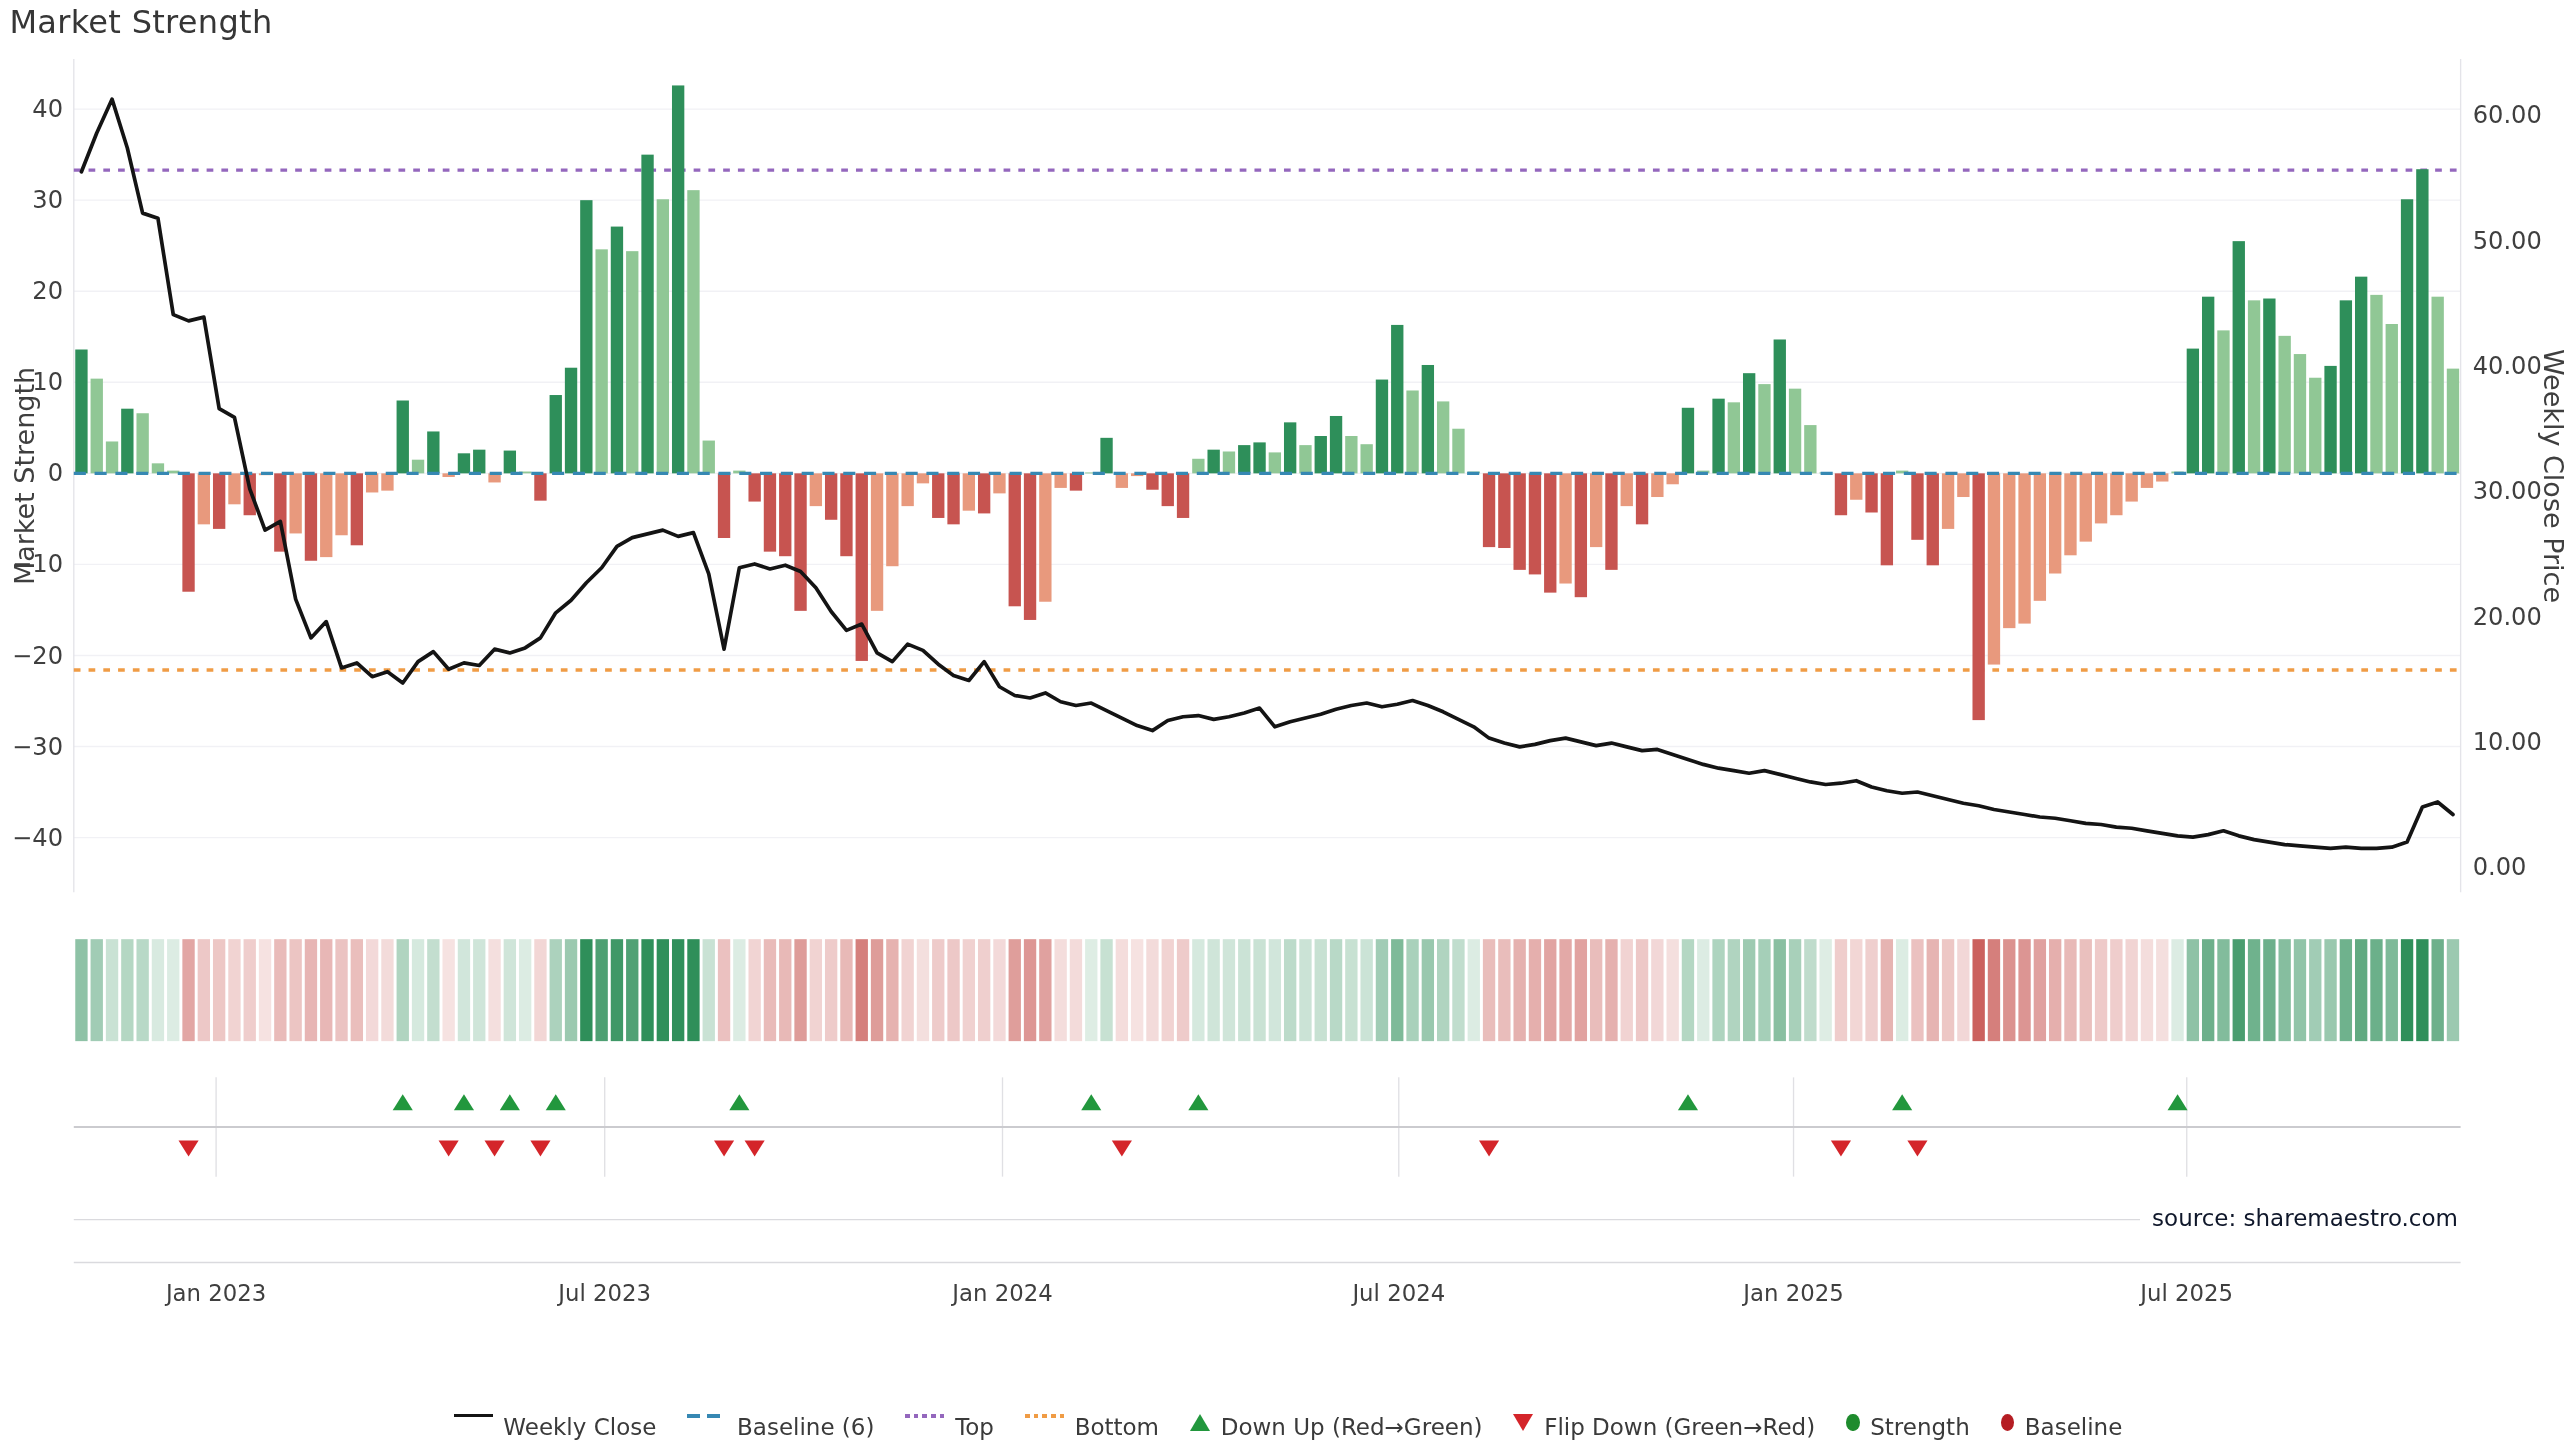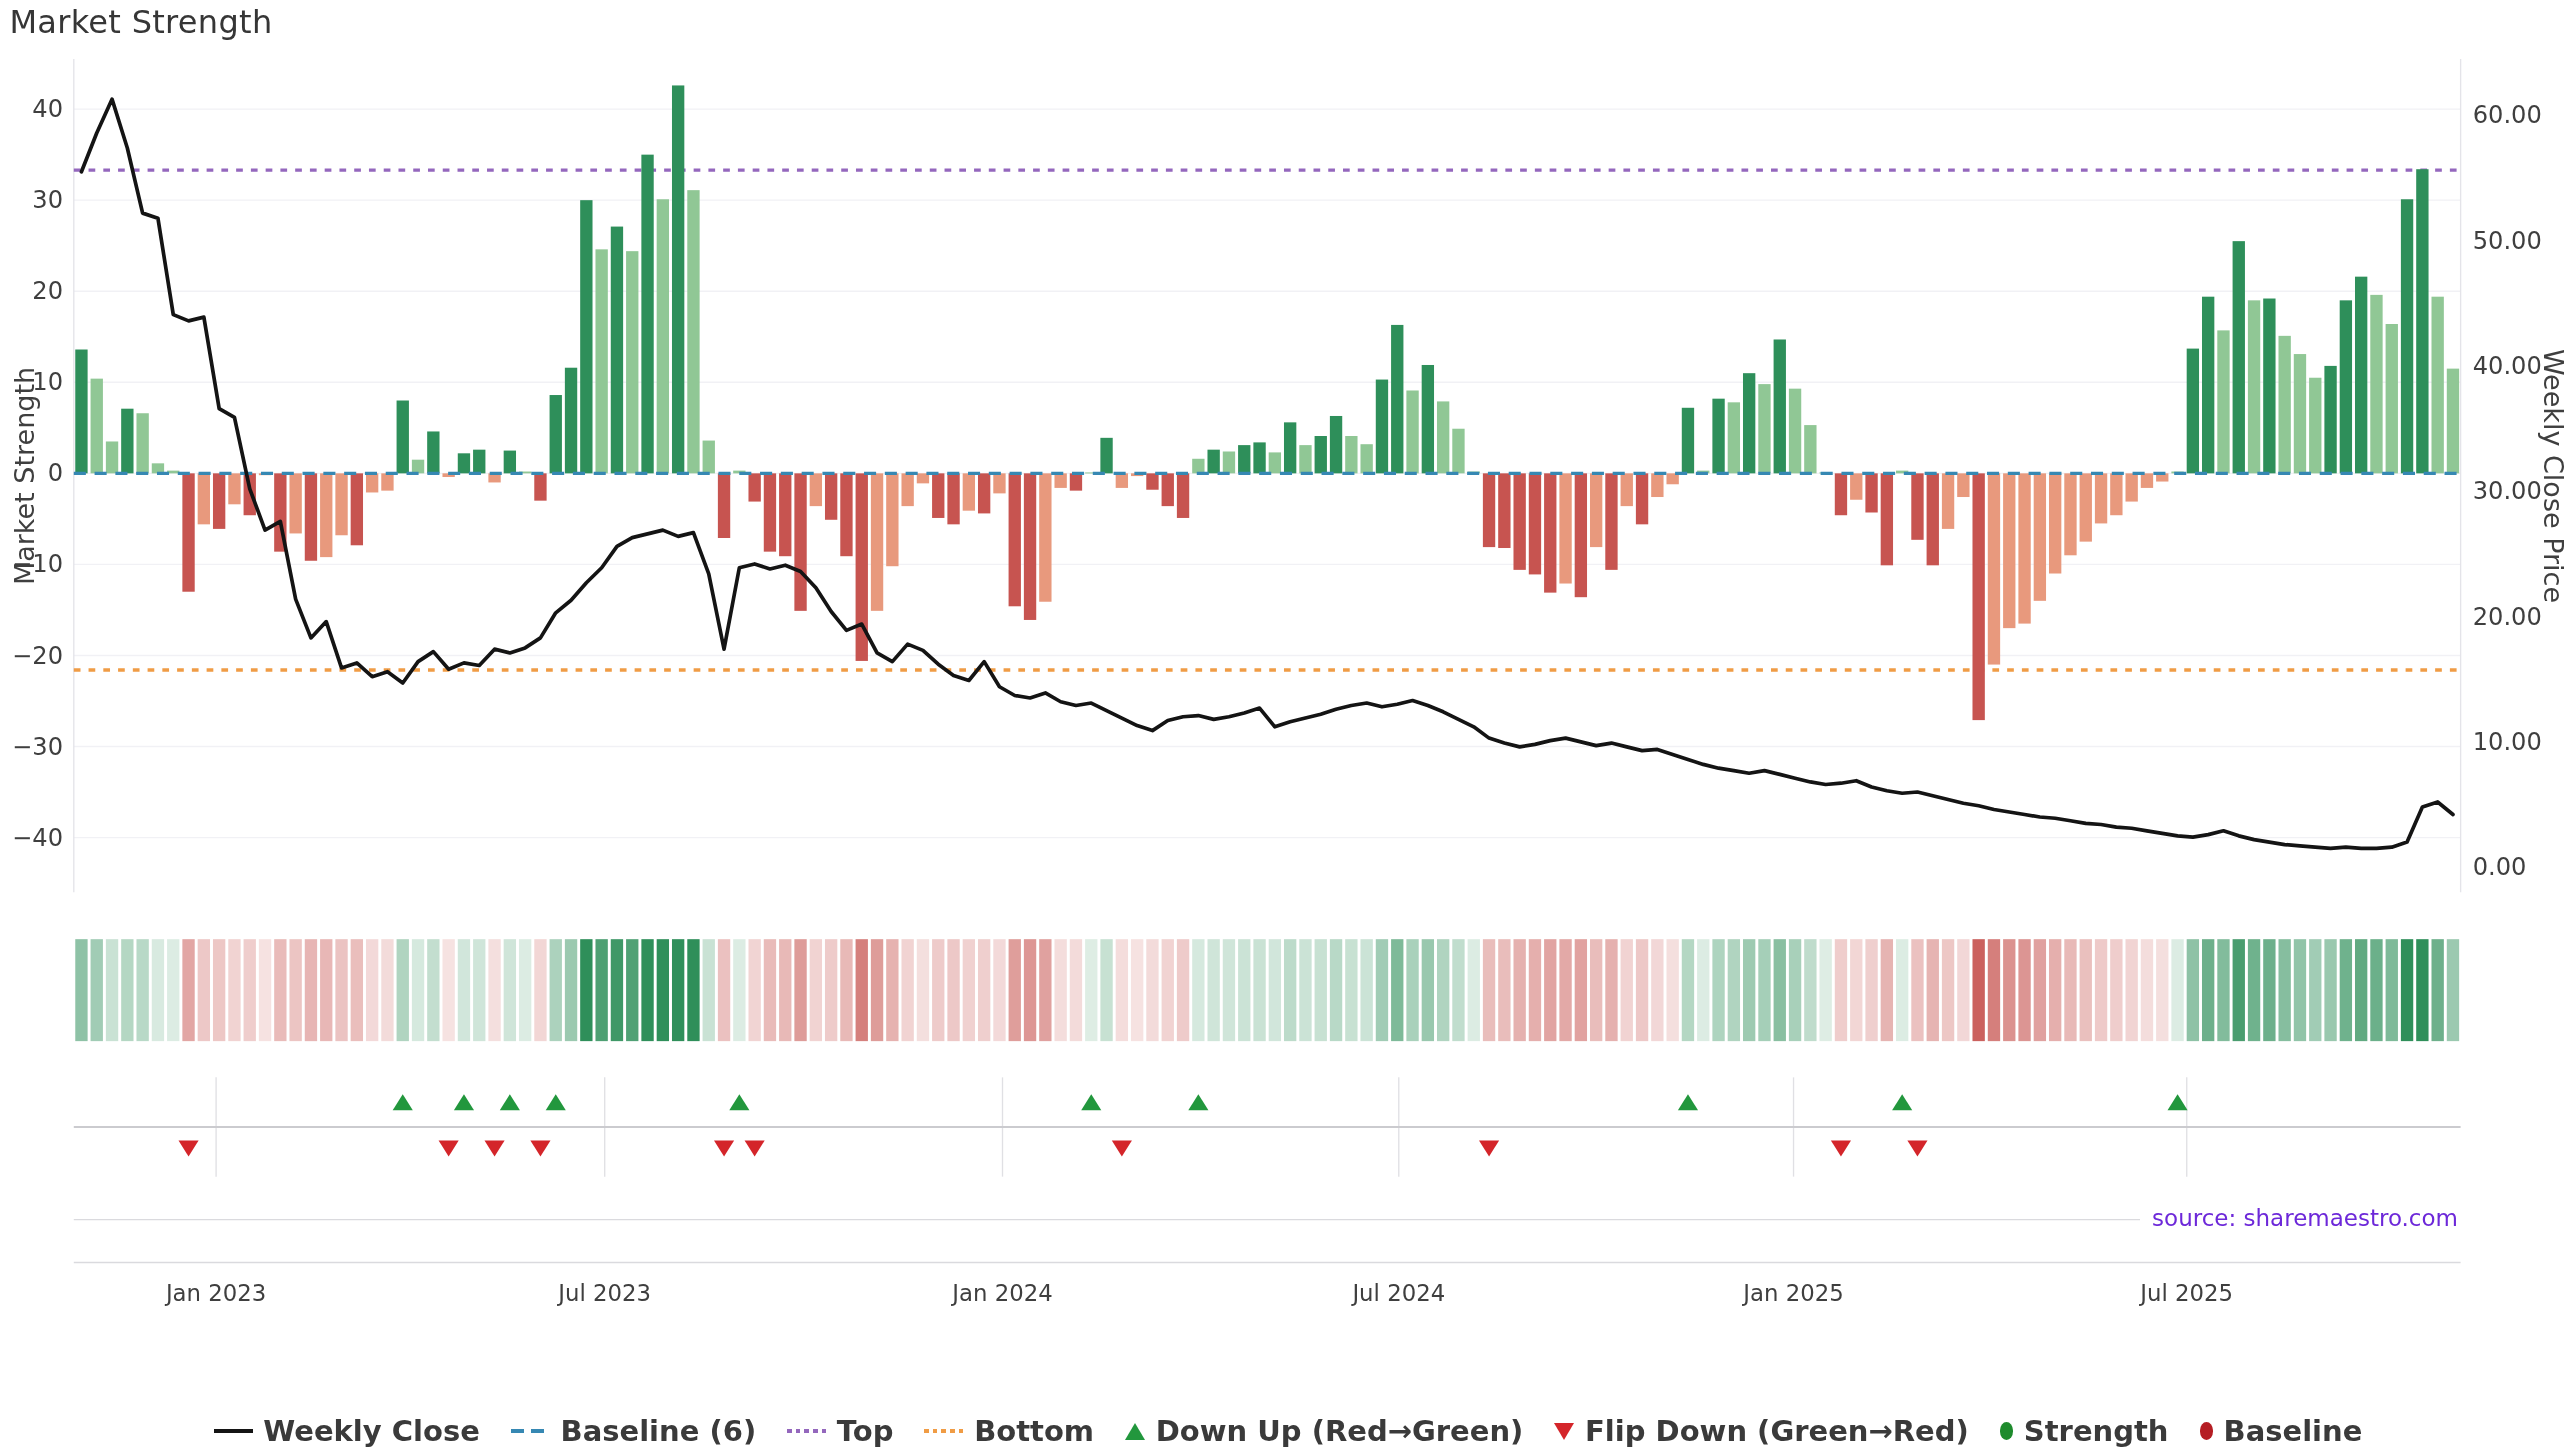--- a/index.html
+++ b/index.html
@@ -4,25 +4,25 @@
 <style>
   html,body{margin:0;padding:0;background:#ffffff;width:2576px;height:1449px;
     font-family:"DejaVu Sans",sans-serif;-webkit-font-smoothing:antialiased;}
   #stage{position:absolute;inset:0;width:2576px;height:1449px;overflow:hidden;background:#fff;}
   .abs{position:absolute;}
   #chart-title{left:9.4px;top:2.7px;font-size:32px;color:#363636;letter-spacing:0.3px;}
   #left-axis-label{left:24px;top:476px;transform:translate(-50%,-50%) rotate(-90deg);
     font-size:27px;color:#3f3f3f;white-space:nowrap;}
   #right-axis-label{left:2553px;top:476px;transform:translate(-50%,-50%) rotate(90deg);
     font-size:27px;color:#3f3f3f;white-space:nowrap;}
-  #source-note{right:118px;top:1205px;font-size:23px;color:#6d28d9;background:#ffffff;
+  #source-note{right:118px;top:1205px;font-size:23px;color:#0f172a;background:#ffffff;
     padding-left:12px;}
   #legend-row{left:0;top:1414px;width:2576px;display:flex;justify-content:center;
     align-items:center;gap:31px;}
-  .legend-item{display:flex;align-items:center;gap:10.7px;font-size:29px;color:#3a3a3a;white-space:nowrap;font-weight:bold;}
+  .legend-item{display:flex;gap:10.7px;font-size:23px;color:#3a3a3a;white-space:nowrap;}
   .sw{display:inline-block;}
   svg text{font-family:"DejaVu Sans",sans-serif;}
 </style>
 </head>
 <body>
 <div id="stage">
 
 <svg viewBox="0 0 3840 2160" width="2576" height="1449" style="position:absolute;left:0;top:0;">
       <g>
         <line x1="110" x2="3668" y1="162.655737704918" y2="162.655737704918" stroke="#f1f1f5" stroke-width="2"></line>

